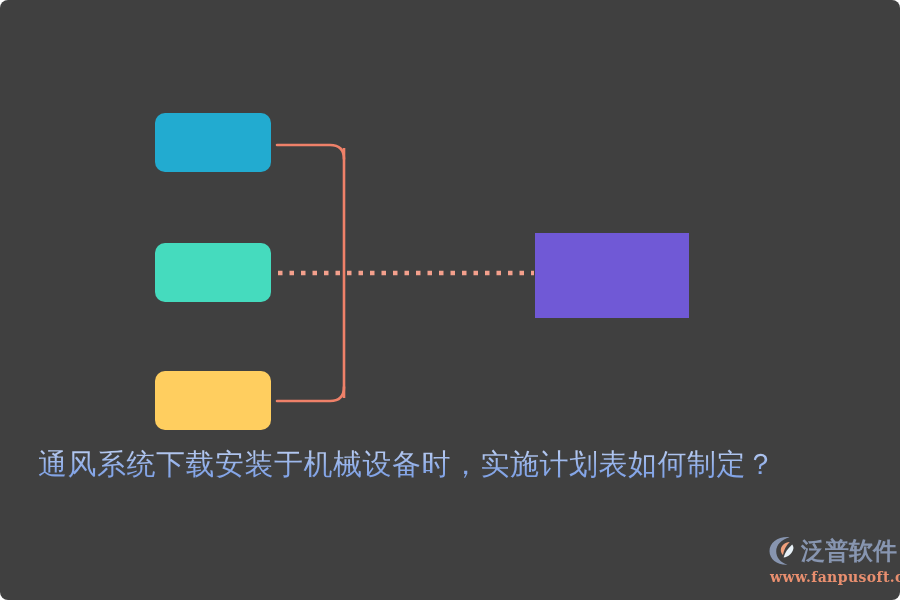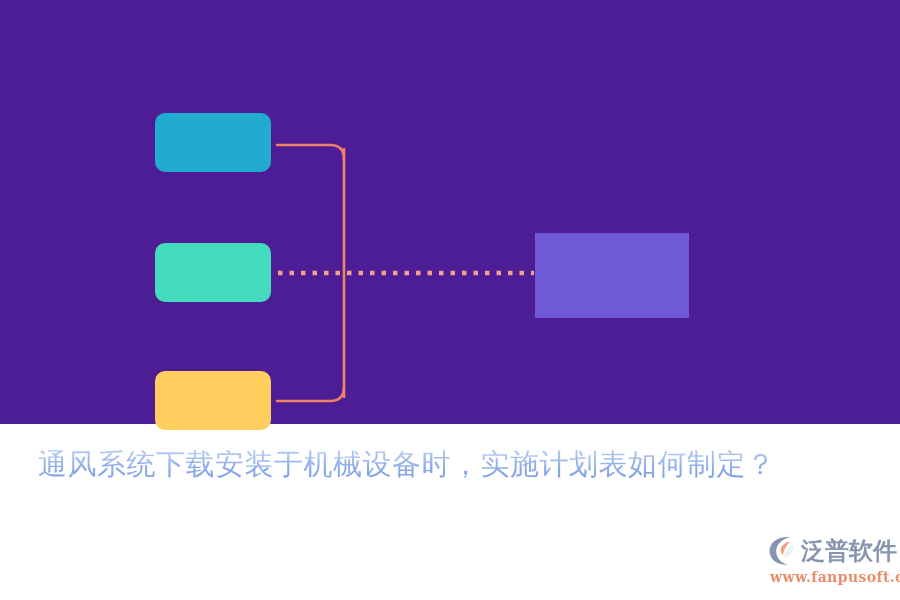--- a/index.html
+++ b/index.html
@@ -13,22 +13,23 @@
     font-family: "Liberation Sans", sans-serif;
     overflow: hidden;
     position: relative;
   }
 
   #stage {
     position: absolute;
     left: 0;
     top: 0;
     width: 900px;
-    height: 424px;
-    background: #4c1d95;
+    height: 600px;
+    background: #404040;
+    border-radius: 8px;
   }
 
   
   .diagram-svg {
     position: absolute;
     left: 0;
     top: 0;
     width: 900px;
     height: 440px;
   }

